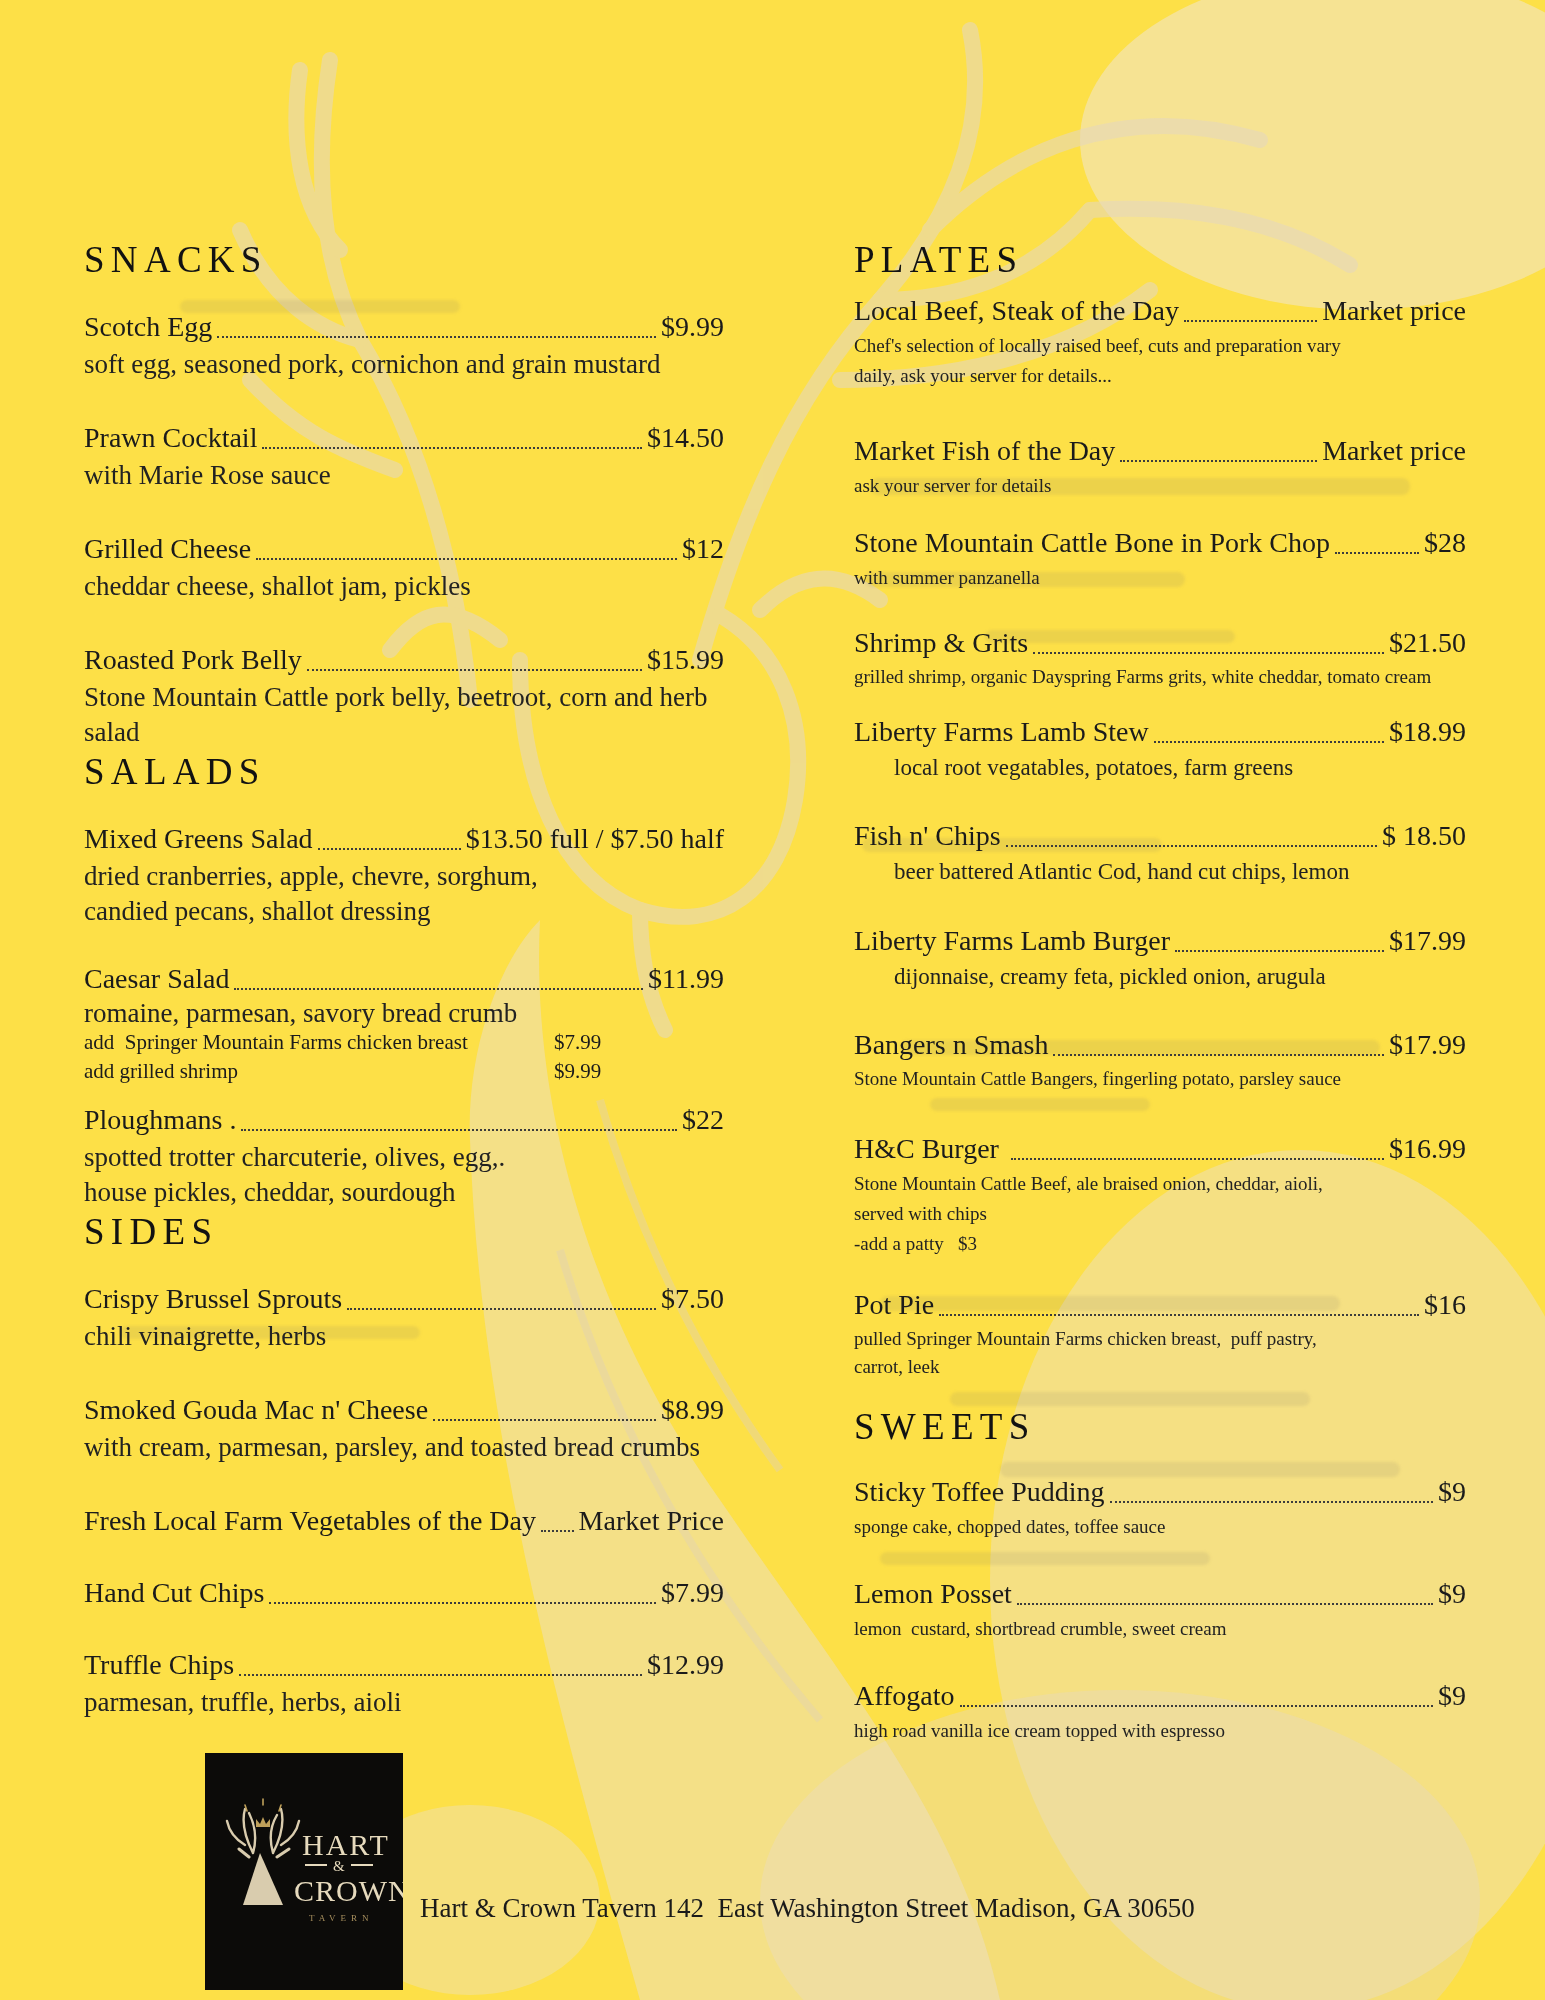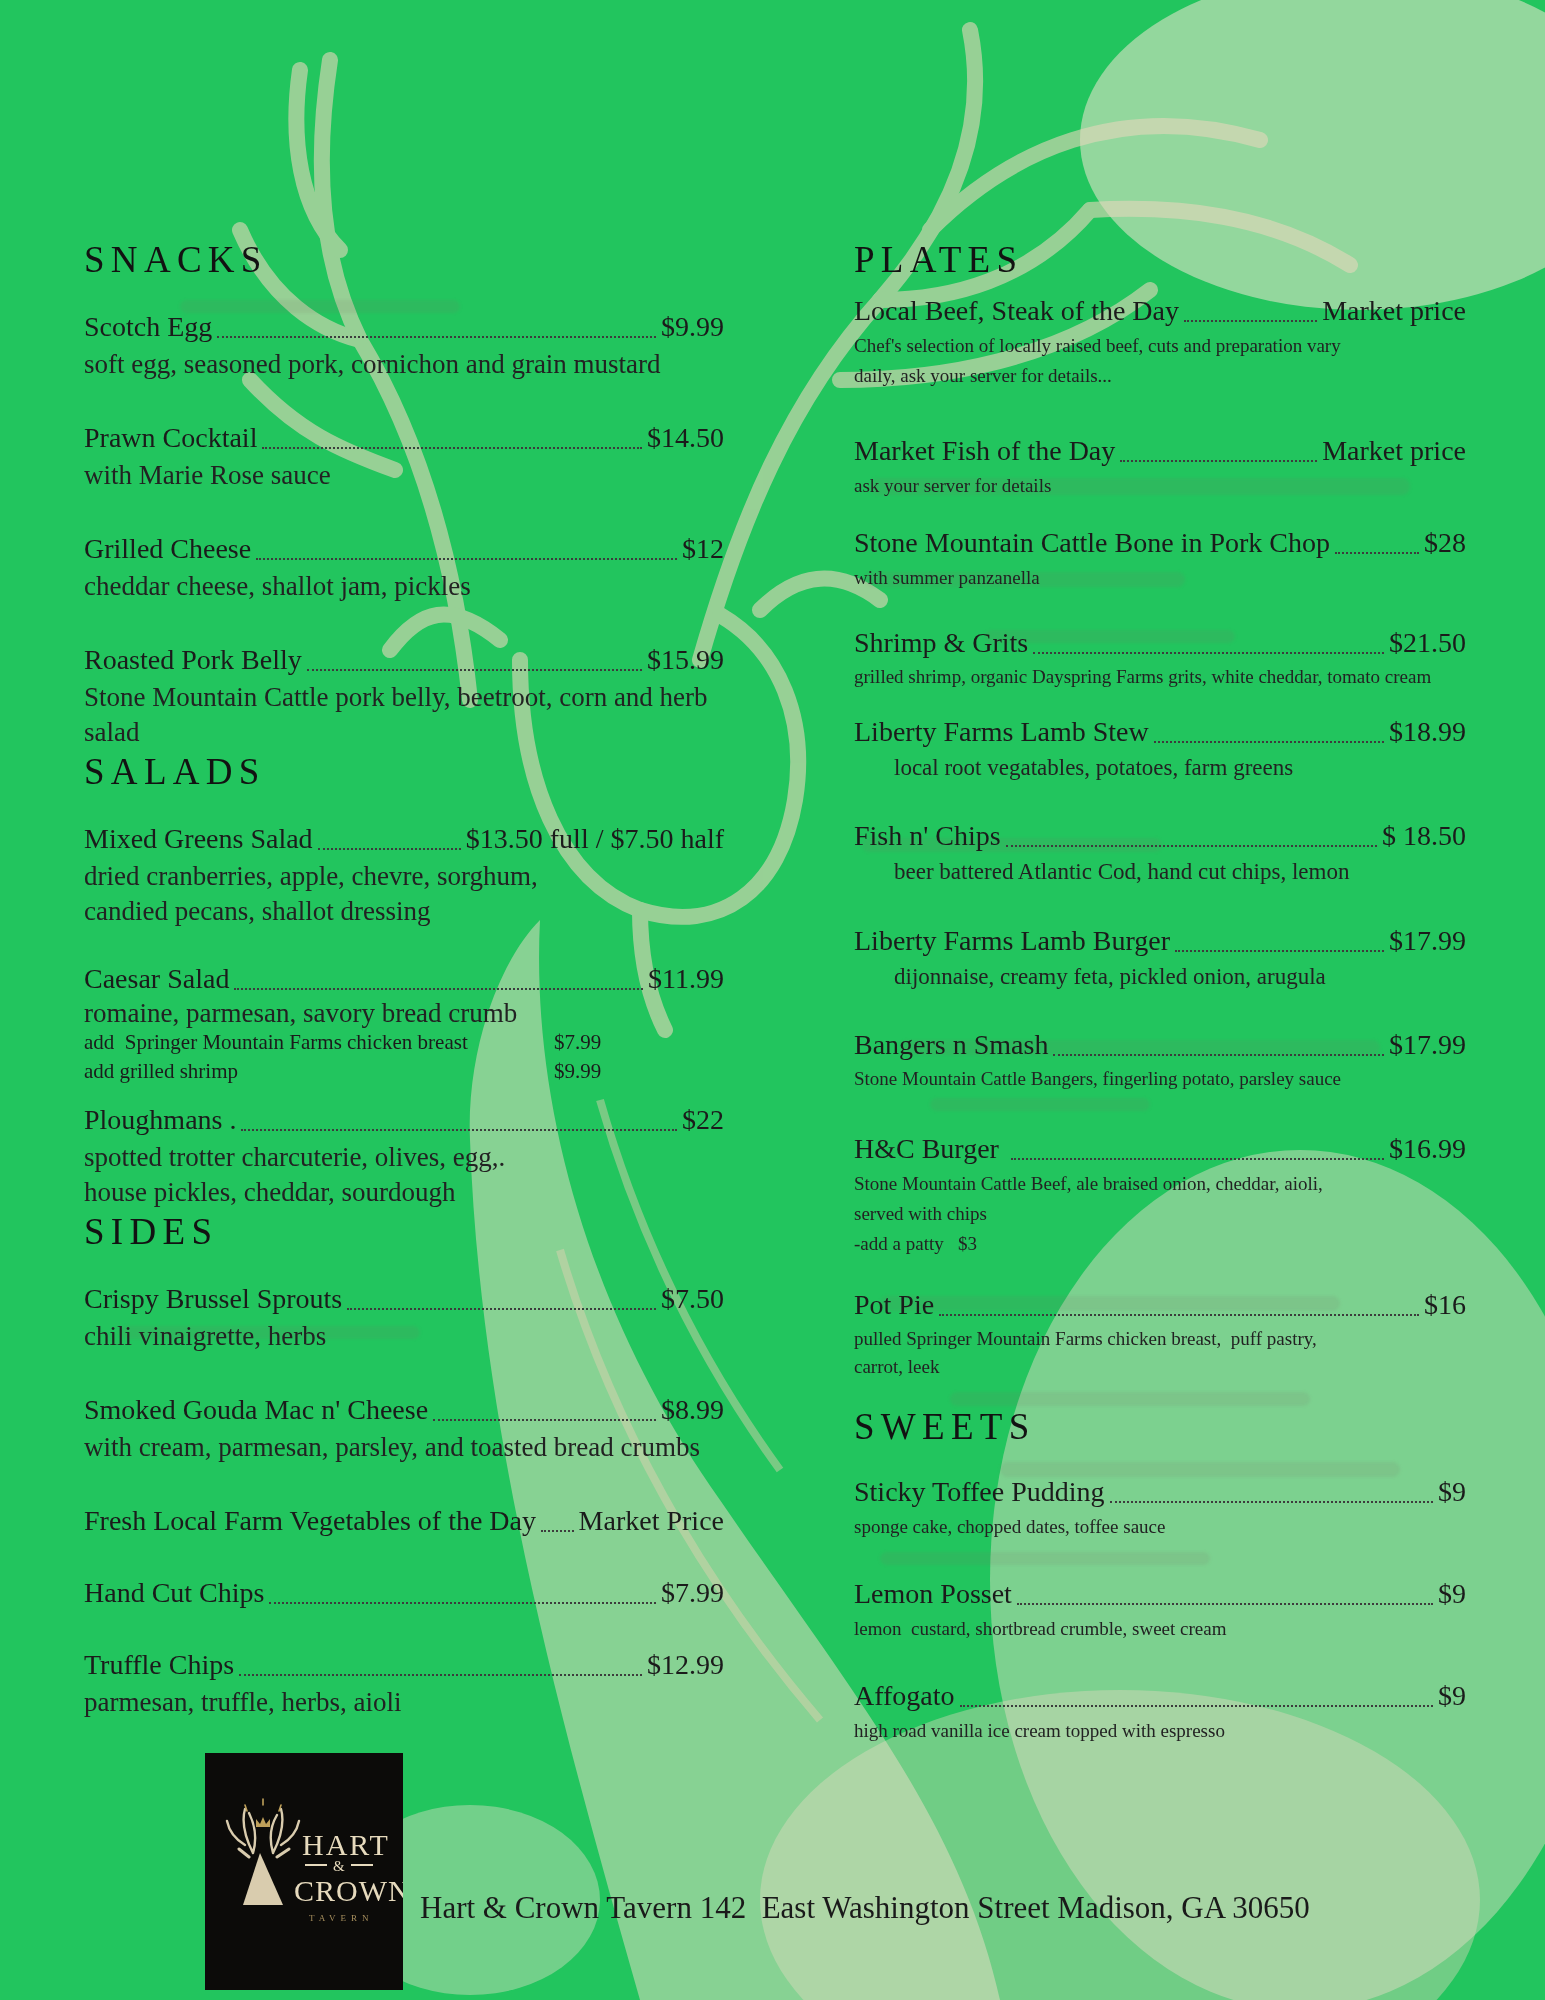--- a/index.html
+++ b/index.html
@@ -1,16 +1,16 @@
 <!DOCTYPE html>
 <html><head>
 <meta charset="utf-8">
 <style>
   html,body{margin:0;padding:0;background:#e8e8e8;}
-  .page{position:relative;width:1545px;height:2000px;background:#22c55e;overflow:hidden;
+  .page{position:relative;width:1545px;height:2000px;background:#fde047;overflow:hidden;
         font-family:"Liberation Serif","DejaVu Serif",serif;color:#1b1b1b;}
   .watermark{position:absolute;left:0;top:0;pointer-events:none;}
   .bleed{position:absolute;background:rgba(125,118,100,0.13);border-radius:8px;filter:blur(1.5px);}
   .col{position:absolute;top:238px;}
   .col-left{left:84px;width:640px;}
   .col-right{left:854px;width:612px;}
   h2.sec{font-size:37px;font-weight:normal;letter-spacing:.17em;margin:0 0 26px 0;color:#121212;}
   .mt50{margin-top:50px;}
   .mt54{margin-top:54px;}
   .item{margin-bottom:36px;}
@@ -31,21 +31,21 @@
   .desc{font-size:27px;line-height:35px;white-space:pre-wrap;color:#222;}
   .lh29{line-height:29px;}
   .col-right .desc{font-size:19px;line-height:30px;}
   .col-right .desc-lg{font-size:23px;line-height:32px;margin-left:40px;}
   .col-right .lh27{line-height:27px;}
   .col-right .lh28{line-height:28px;}
   .addon{display:flex;font-size:21px;line-height:29px;}
   .addon-label{flex:0 0 470px;white-space:pre-wrap;}
   .addon-price{white-space:nowrap;}
   .footer-logo{position:absolute;left:205px;top:1753px;width:198px;height:237px;background:#0c0b09;}
-  .footer-address{position:absolute;left:420px;top:1888px;font-size:31px;line-height:40px;white-space:pre-wrap;color:#1a1a1a;}
+  .footer-address{position:absolute;left:420px;top:1888px;font-size:27px;line-height:40px;white-space:pre-wrap;color:#1a1a1a;}
 </style>
 </head>
 <body>
 
 <div class="page">
 
   <svg class="watermark" width="1545" height="2000" viewBox="0 0 1545 2000">
     <ellipse cx="1360" cy="140" rx="280" ry="170" fill="#f0e6d2" opacity="0.55"></ellipse>
     <ellipse cx="1300" cy="1580" rx="310" ry="430" fill="#ece1cc" opacity="0.45"></ellipse>
     <ellipse cx="1120" cy="1900" rx="360" ry="210" fill="#e7dac0" opacity="0.4"></ellipse>

